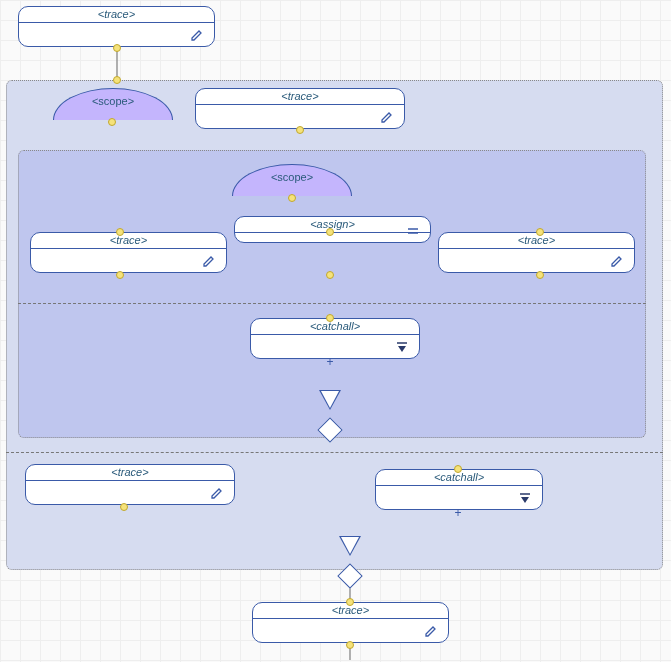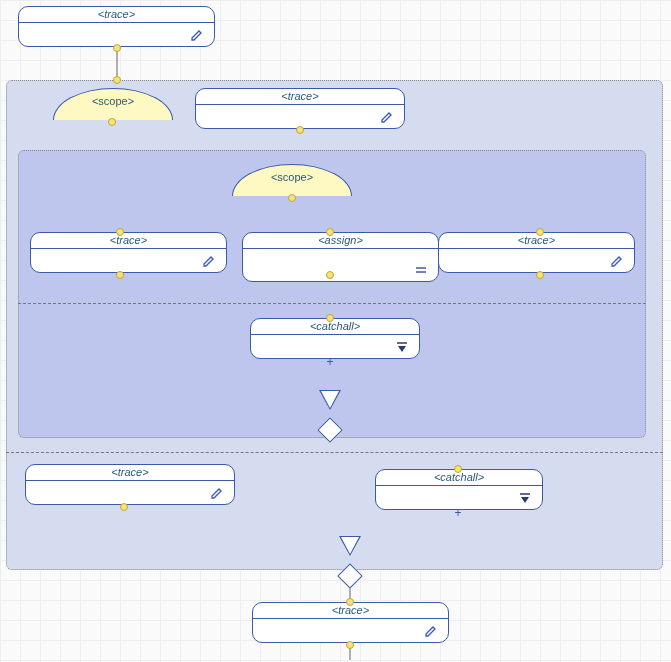--- a/index.html
+++ b/index.html
@@ -61,21 +61,21 @@
     position: absolute;
     right: 10px;
     bottom: 4px;
     width: 14px;
     height: 14px;
   }
   .scope {
     position: absolute;
     width: 120px;
     height: 32px;
-    background: #fef9c3;
+    background: #c4b5fd;
     border: 1.5px solid #3a5aa8;
     border-bottom: none;
     border-top-left-radius: 60px 32px;
     border-top-right-radius: 60px 32px;
     text-align: center;
   }
   .scope .label {
     display: block;
     padding-top: 6px;
     font-size: 11px;
@@ -207,21 +207,21 @@
 <div class="node" style="left:30px; top:232px; width:197px; height:41px;">
   <span class="label">&lt;trace&gt;</span>
   <div class="divider"></div>
   <span class="icon">
     <svg viewBox="0 0 14 14">
         <path d="M2 12 L4 12 L11 5 L9 3 L2 10 Z" fill="none" stroke="#3a5aa8" stroke-width="1.3"></path>
       </svg>
   </span>
 </div>
 
-<div class="node" style="left:234px; top:232px; width:197px; height:50px;margin-left:8px;">
+<div class="node" style="left:234px; top:216px; width:197px; height:27px;">
   <span class="label">&lt;assign&gt;</span>
   <div class="divider"></div>
   <span class="icon">
     <svg viewBox="0 0 14 14">
         <line x1="2" y1="5" x2="12" y2="5" stroke="#3a5aa8" stroke-width="1.5"></line>
         <line x1="2" y1="9" x2="12" y2="9" stroke="#3a5aa8" stroke-width="1.5"></line>
       </svg>
   </span>
 </div>
 

